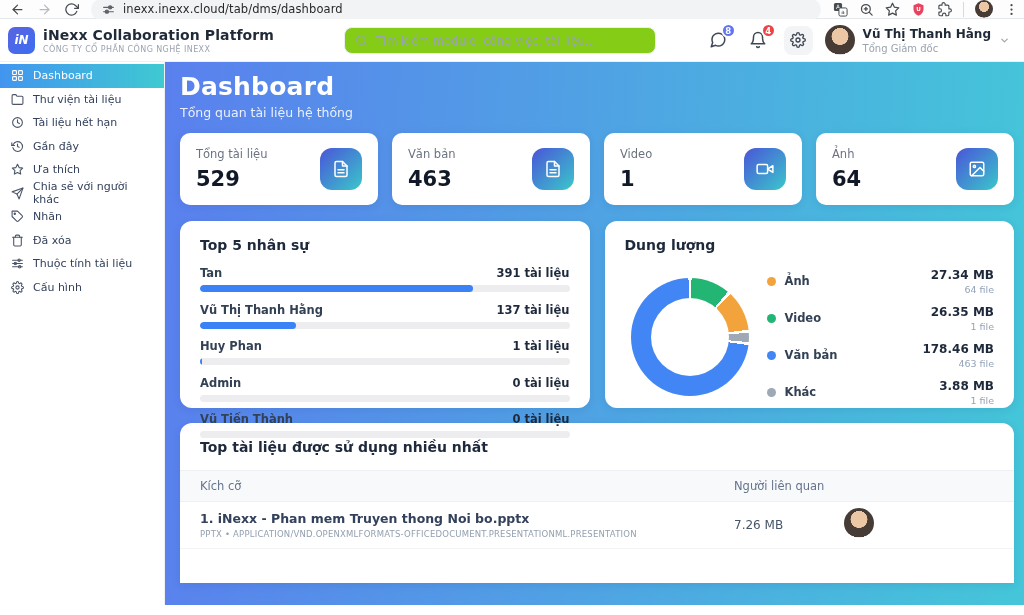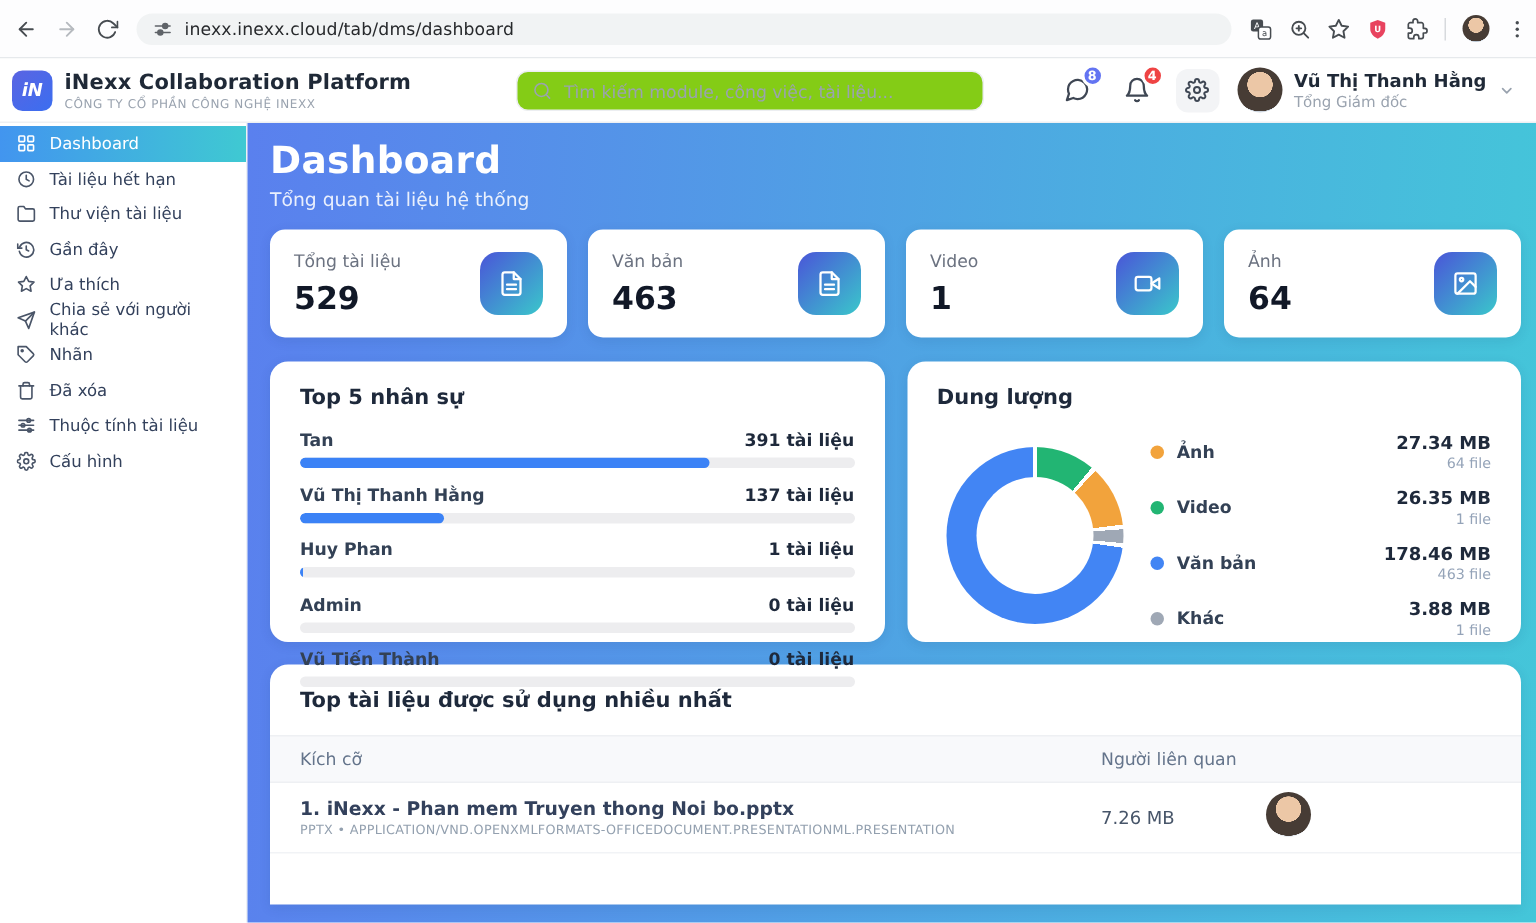--- a/index.html
+++ b/index.html
@@ -3,21 +3,21 @@
 <meta charset="utf-8">
 <style>
   * { box-sizing: border-box; margin: 0; padding: 0; }
   html,body { width:1024px; height:615px; overflow:hidden;
     font-family:"DejaVu Sans","Liberation Sans",sans-serif; background:#fff; }
 
   svg { display:block; }
   .ic { flex:none; }
 
   
-  .browser-bar { height:39px; background:#fdfdfe; border-bottom:1px solid #e6e9ec;
+  .browser-bar { height:19px; background:#fdfdfe; border-bottom:1px solid #e6e9ec;
     display:flex; align-items:center; padding:0 10px; gap:12px; }
   .nav-ic { width:15px; height:15px; color:#474c51; }
   .nav-ic.disabled { color:#b6babf; }
   .url-pill { height:21px; flex:0 0 730px; background:#f1f3f4; border-radius:11px;
     display:flex; align-items:center; gap:8px; padding:0 11px; }
   .url-pill svg { width:13px; height:13px; color:#5f6368; }
   .url-text { font-size:11.5px; color:#27292c; letter-spacing:.1px; }
   .chrome-right { margin-left:auto; display:flex; align-items:center; gap:11px; }
   .chrome-right svg { width:15px; height:15px; color:#474c51; }
   .chrome-sep { width:1px; height:15px; background:#d7dadd; }
@@ -260,33 +260,33 @@
             <rect x="14" y="3" width="7" height="7" rx="1"></rect>
             <rect x="3" y="14" width="7" height="7" rx="1"></rect>
             <rect x="14" y="14" width="7" height="7" rx="1"></rect>
           </svg>
         </span>
         <span>Dashboard</span>
       </div>
       <div class="side-item">
         <span class="ic">
           <svg viewBox="0 0 24 24" fill="none" stroke="currentColor" stroke-width="2" stroke-linecap="round" stroke-linejoin="round">
+            <path d="M22 19a2 2 0 0 1-2 2H4a2 2 0 0 1-2-2V5a2 2 0 0 1 2-2h5l2 3h9a2 2 0 0 1 2 2z"></path>
+          </svg>
+        </span>
+        <span>Thư viện tài liệu</span>
+      </div>
+      <div class="side-item">
+        <span class="ic">
+          <svg viewBox="0 0 24 24" fill="none" stroke="currentColor" stroke-width="2" stroke-linecap="round" stroke-linejoin="round">
             <circle cx="12" cy="12" r="9"></circle>
             <polyline points="12 7 12 12 15.5 14"></polyline>
           </svg>
         </span>
         <span>Tài liệu hết hạn</span>
-      </div>
-      <div class="side-item">
-        <span class="ic">
-          <svg viewBox="0 0 24 24" fill="none" stroke="currentColor" stroke-width="2" stroke-linecap="round" stroke-linejoin="round">
-            <path d="M22 19a2 2 0 0 1-2 2H4a2 2 0 0 1-2-2V5a2 2 0 0 1 2-2h5l2 3h9a2 2 0 0 1 2 2z"></path>
-          </svg>
-        </span>
-        <span>Thư viện tài liệu</span>
       </div>
       <div class="side-item">
         <span class="ic">
           <svg viewBox="0 0 24 24" fill="none" stroke="currentColor" stroke-width="2" stroke-linecap="round" stroke-linejoin="round">
             <path d="M1.5 5v5h5"></path>
             <path d="M3.5 14a9 9 0 1 0 .5-5.5L1.5 10"></path>
             <polyline points="12 7.5 12 12 15 13.5"></polyline>
           </svg>
         </span>
         <span>Gần đây</span>

